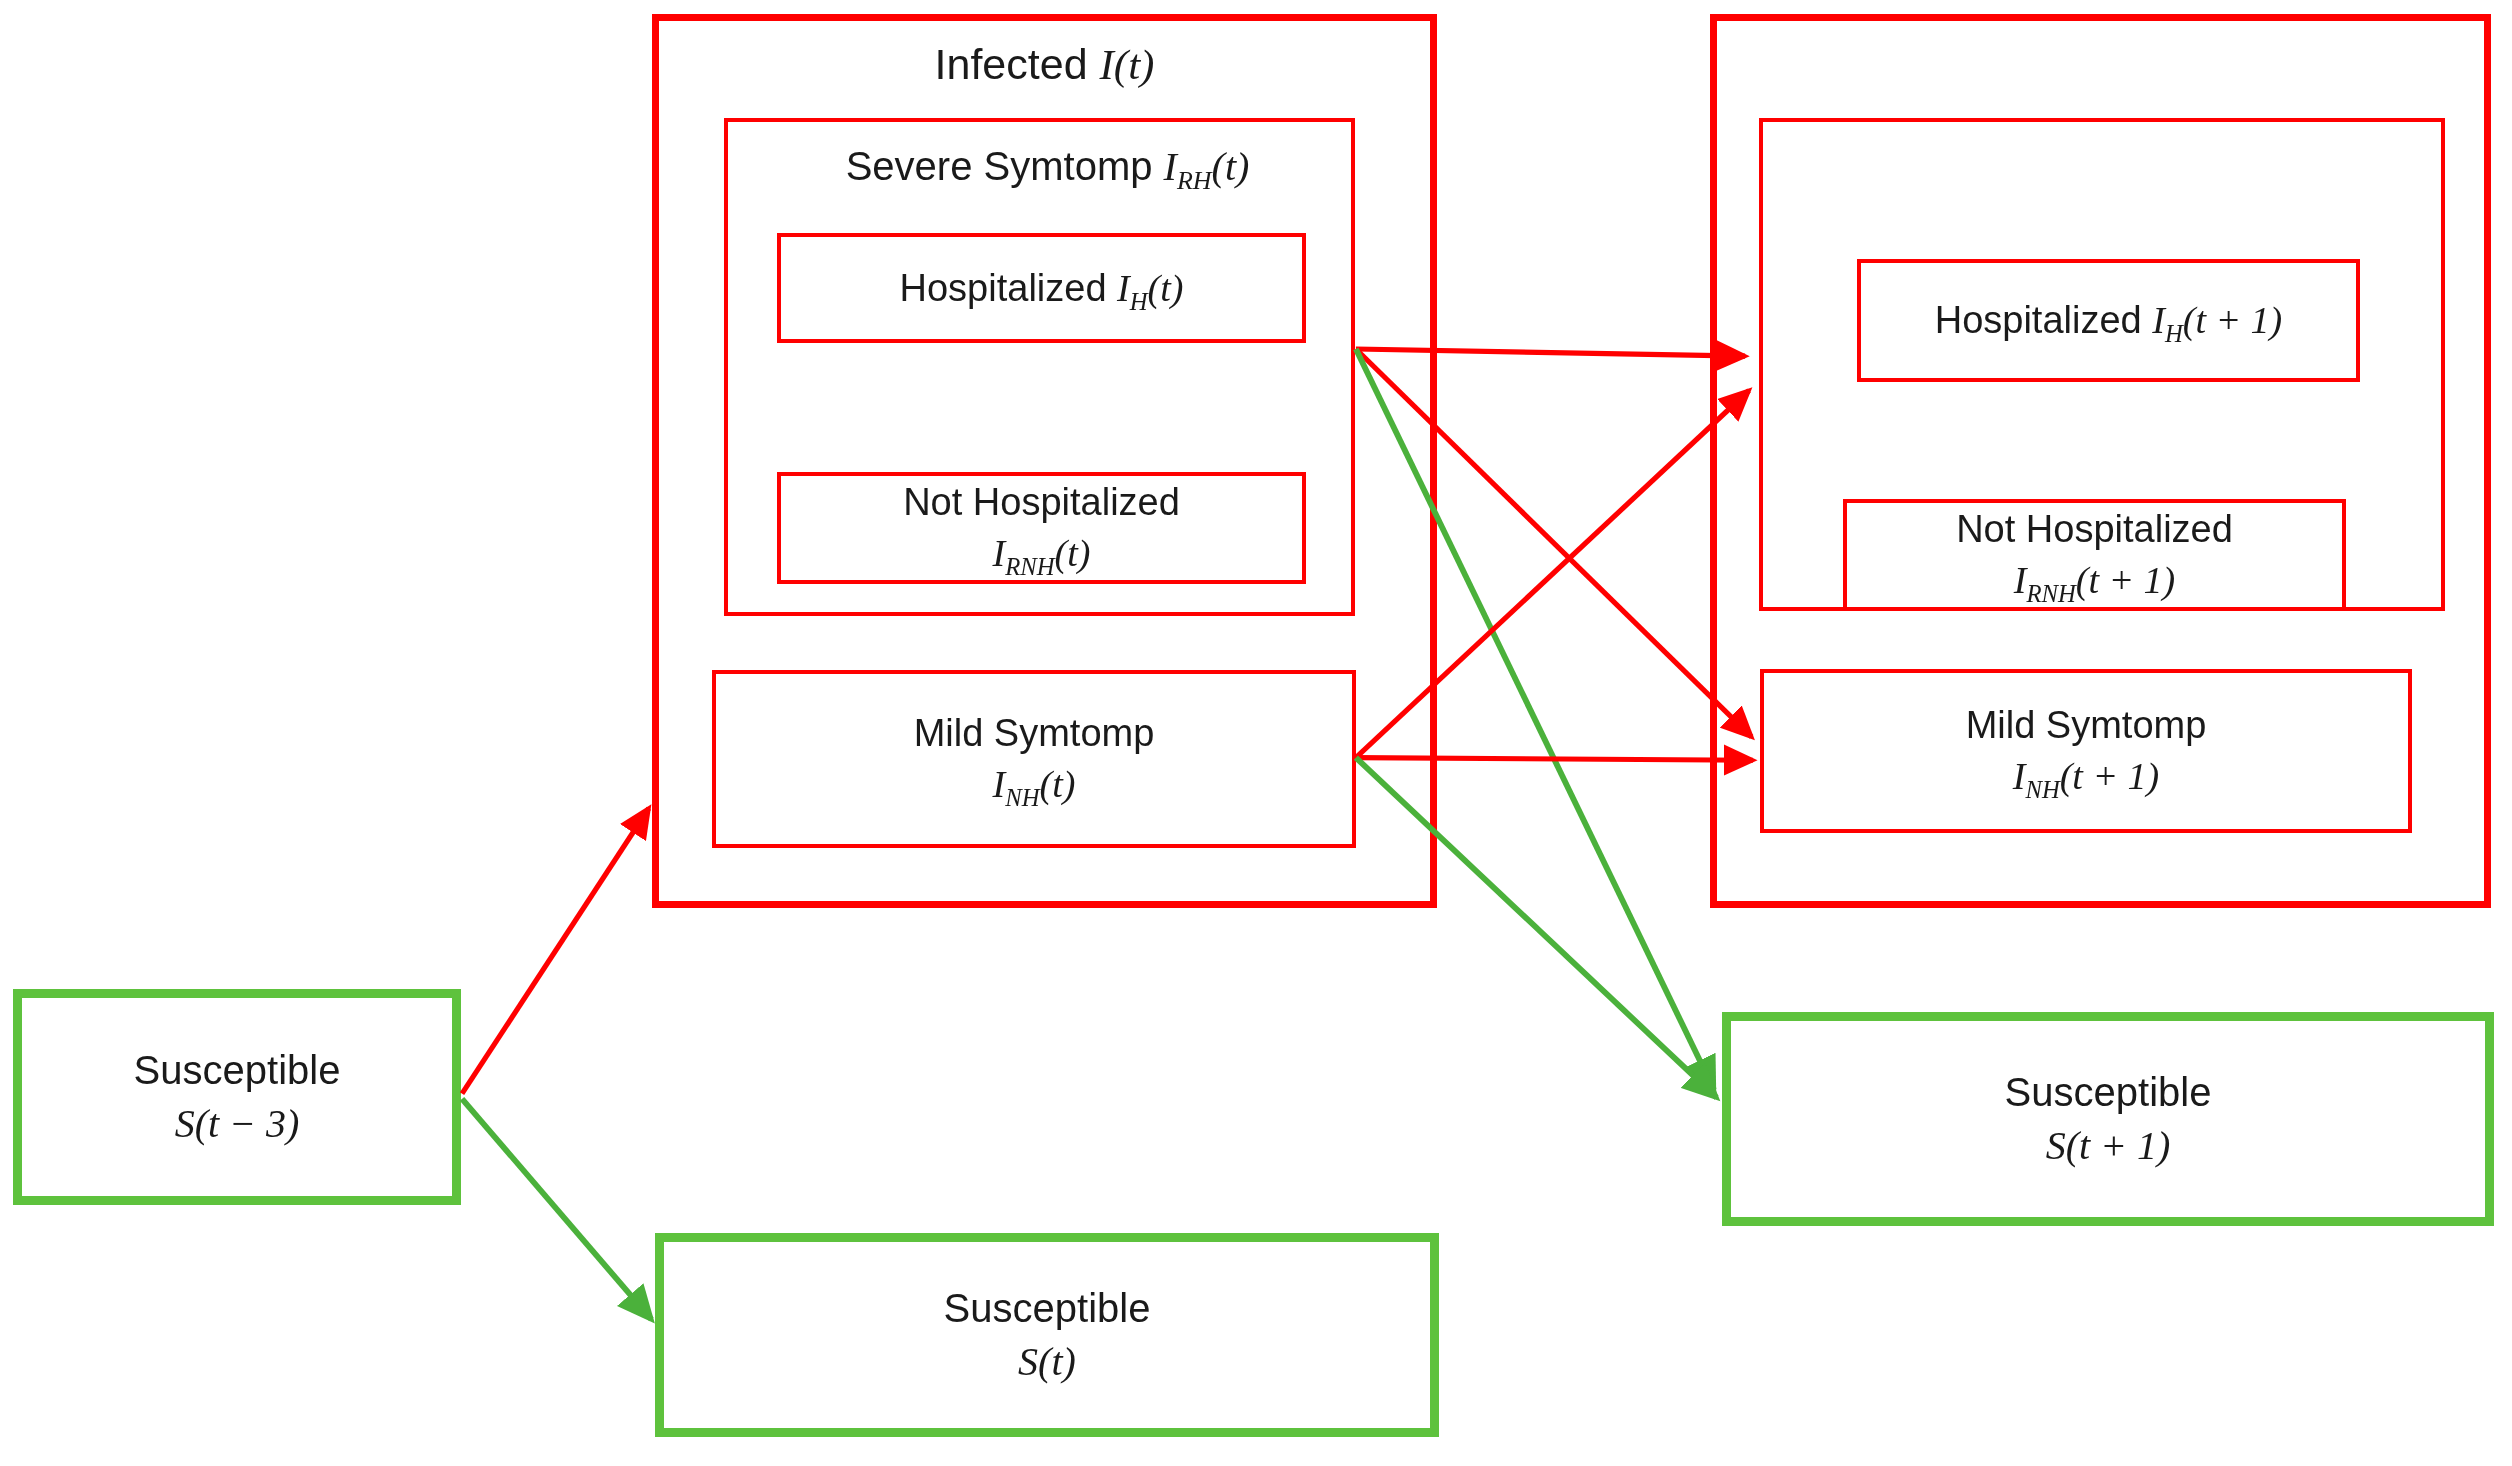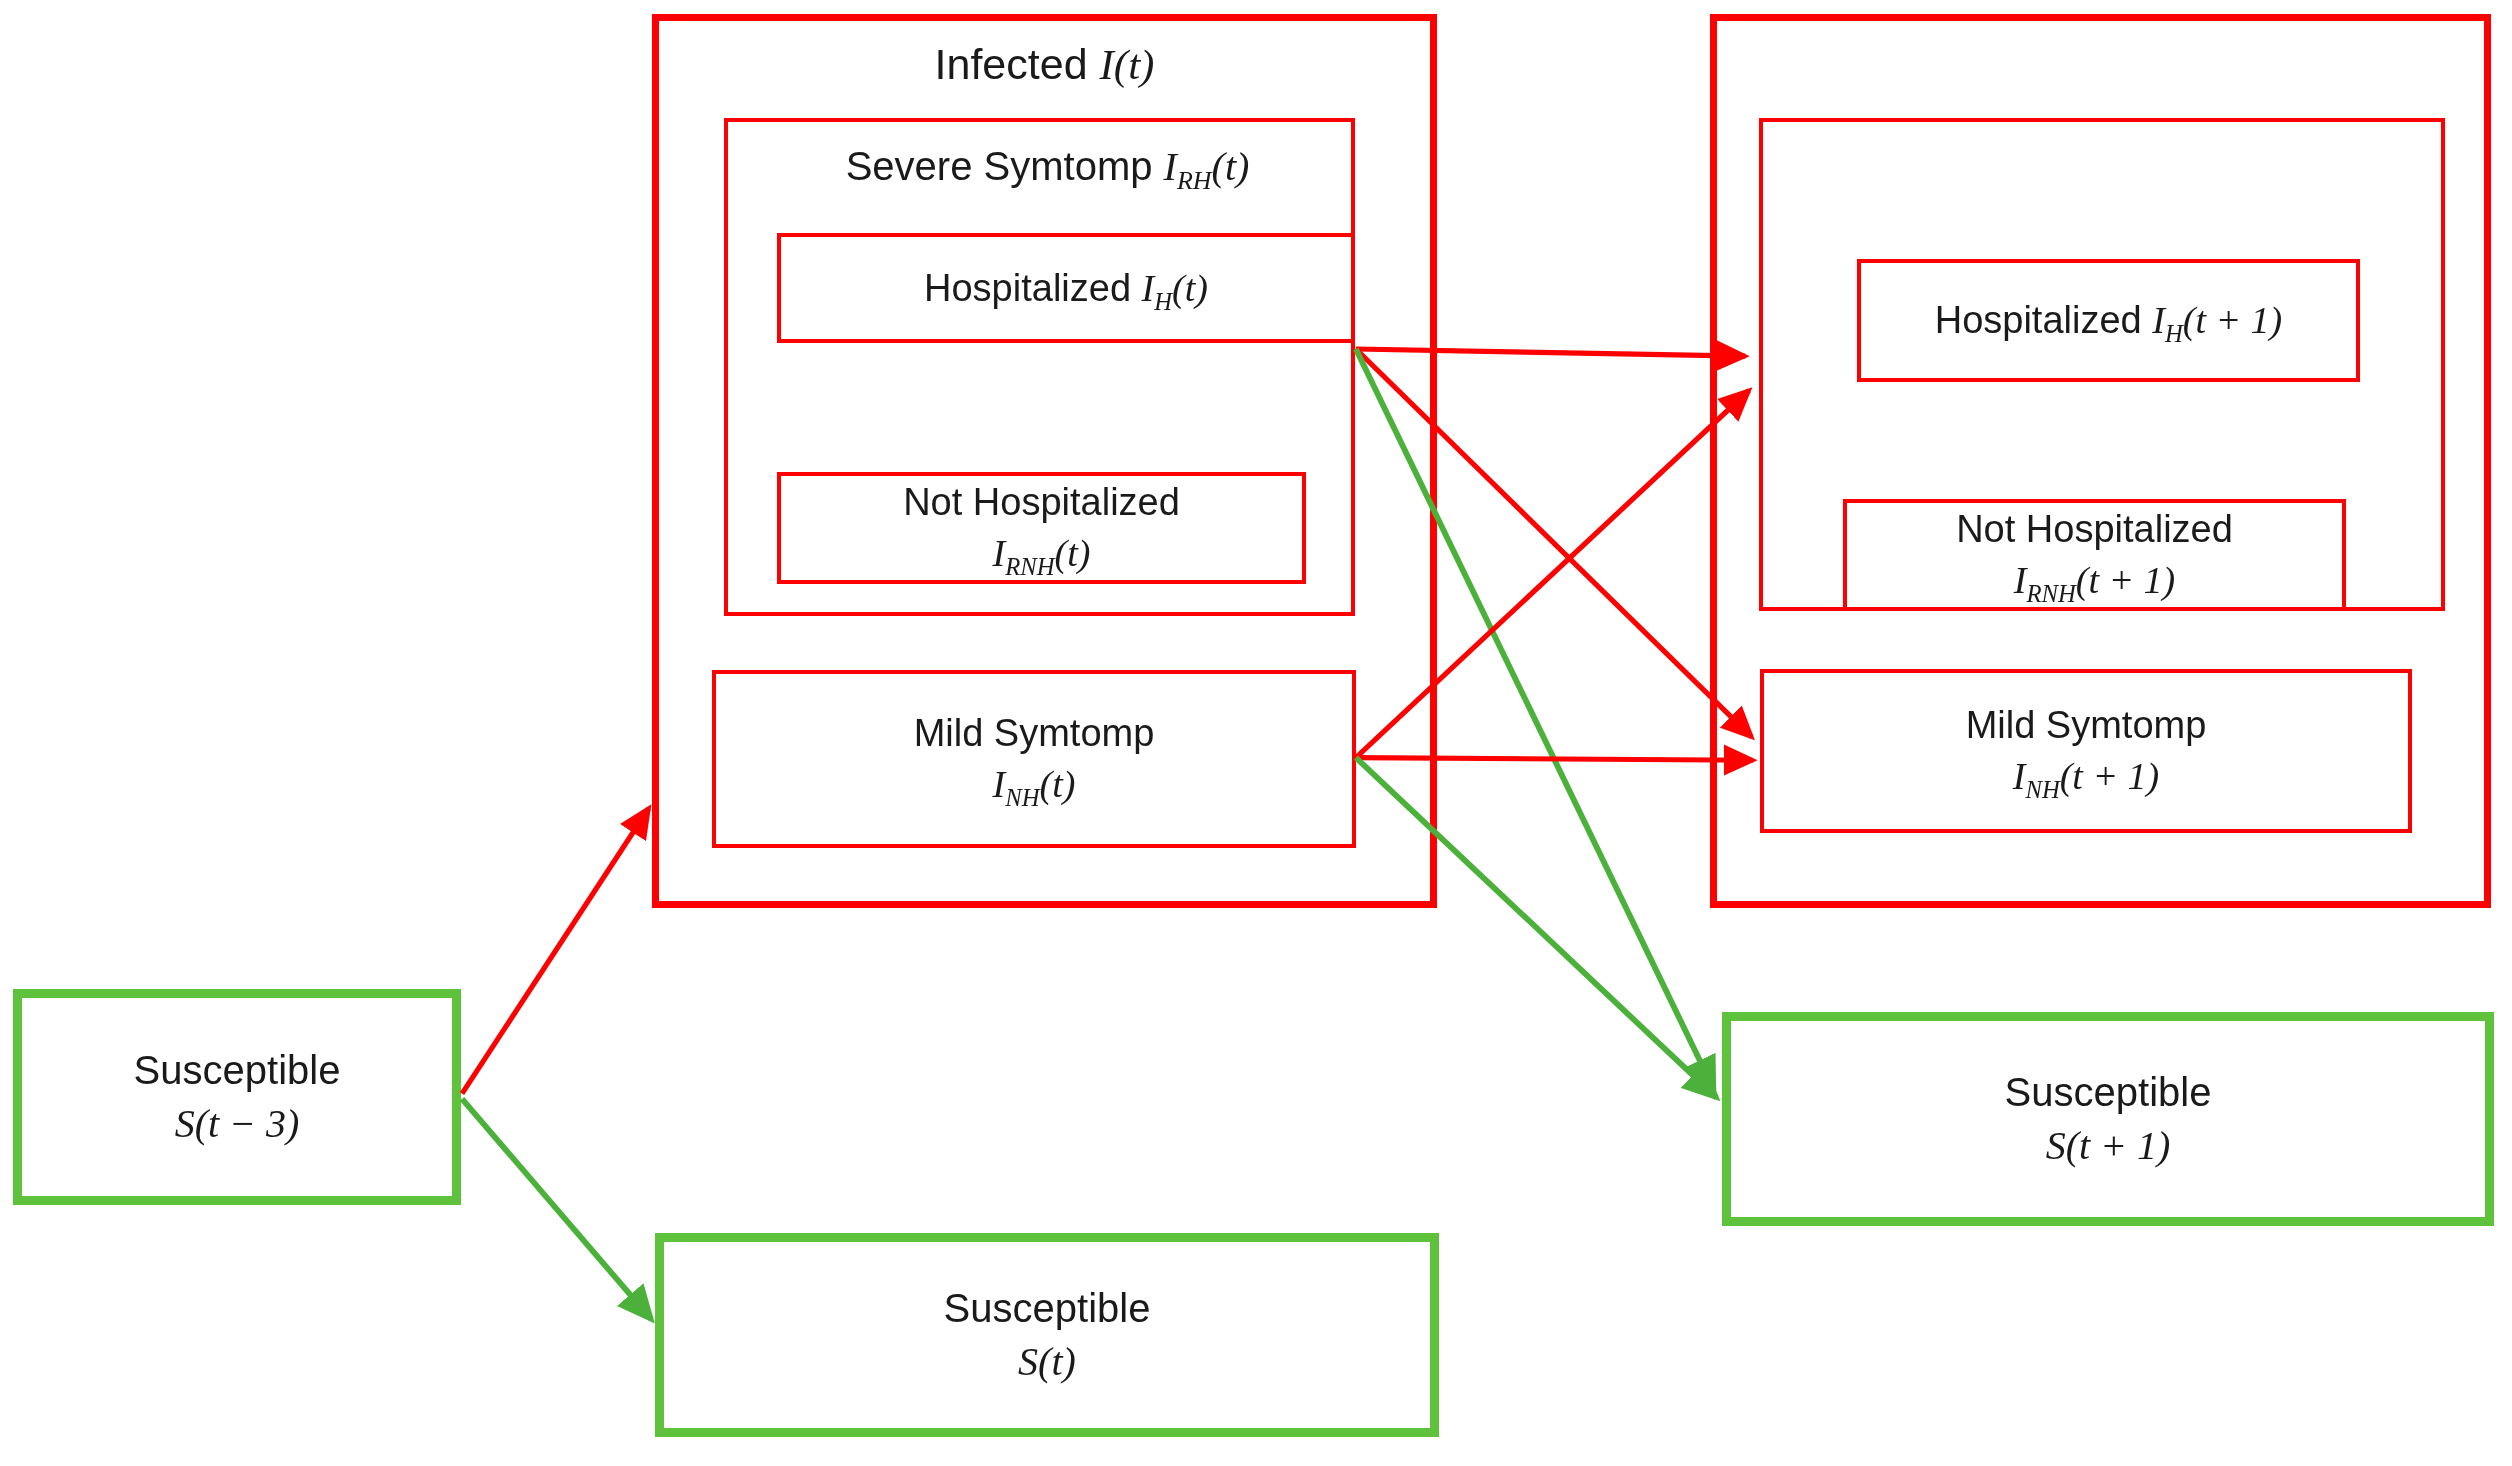--- a/index.html
+++ b/index.html
@@ -44,21 +44,21 @@
 <body>
 
 <div class="canvas">
 
   <div class="box red-thick node" style="left:652px;top:14.3px;width:785px;height:894px;">
     <div class="title-row"><span>Infected </span><span class="math"><span>I</span><sub></sub><span>(t)</span></span></div>
 
     <div class="box red-thin" style="left:65px;top:97px;width:631px;height:498px;">
       <div class="inner-title"><span>Severe Symtomp </span><span class="math"><span>I</span><sub>RH</sub><span>(t)</span></span></div>
 
-      <div class="box red-thin" style="left:49px;top:111px;width:578px;height:110px;">
+      <div class="box red-thin" style="left:49px;top:111px;width:529px;height:110px;">
         <div class="lbl-center"><span><span>Hospitalized </span><span class="math"><span>I</span><sub>H</sub><span>(t)</span></span></span></div>
       </div>
 
       <div class="box red-thin" style="left:49px;top:350px;width:529px;height:112px;">
         <div class="lbl-center">
           <span>Not Hospitalized</span>
           <span class="math"><span>I</span><sub>RNH</sub><span>(t)</span></span>
         </div>
       </div>
     </div>

